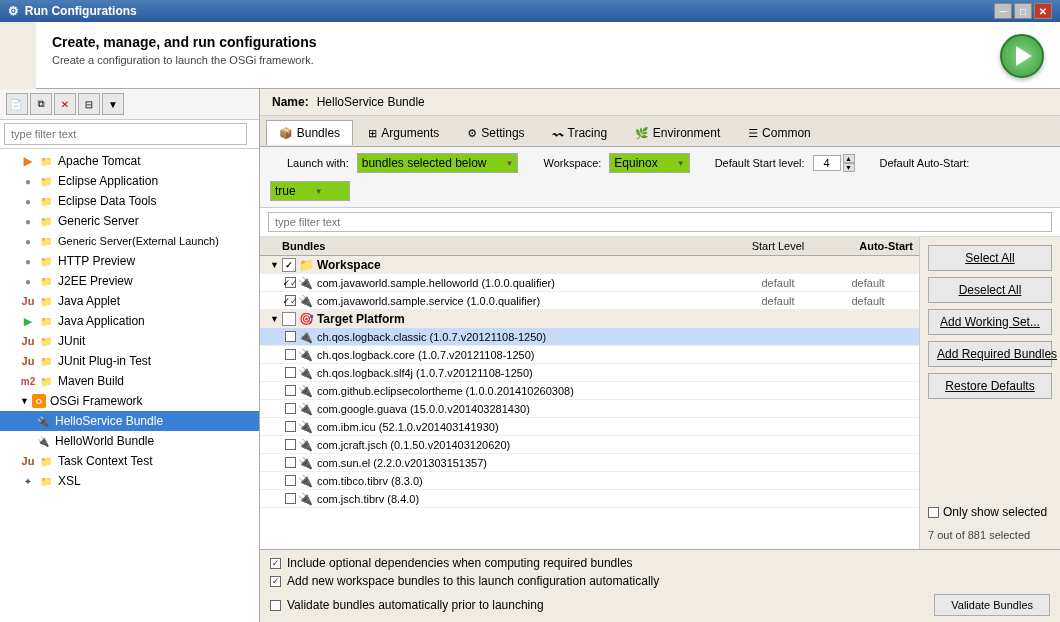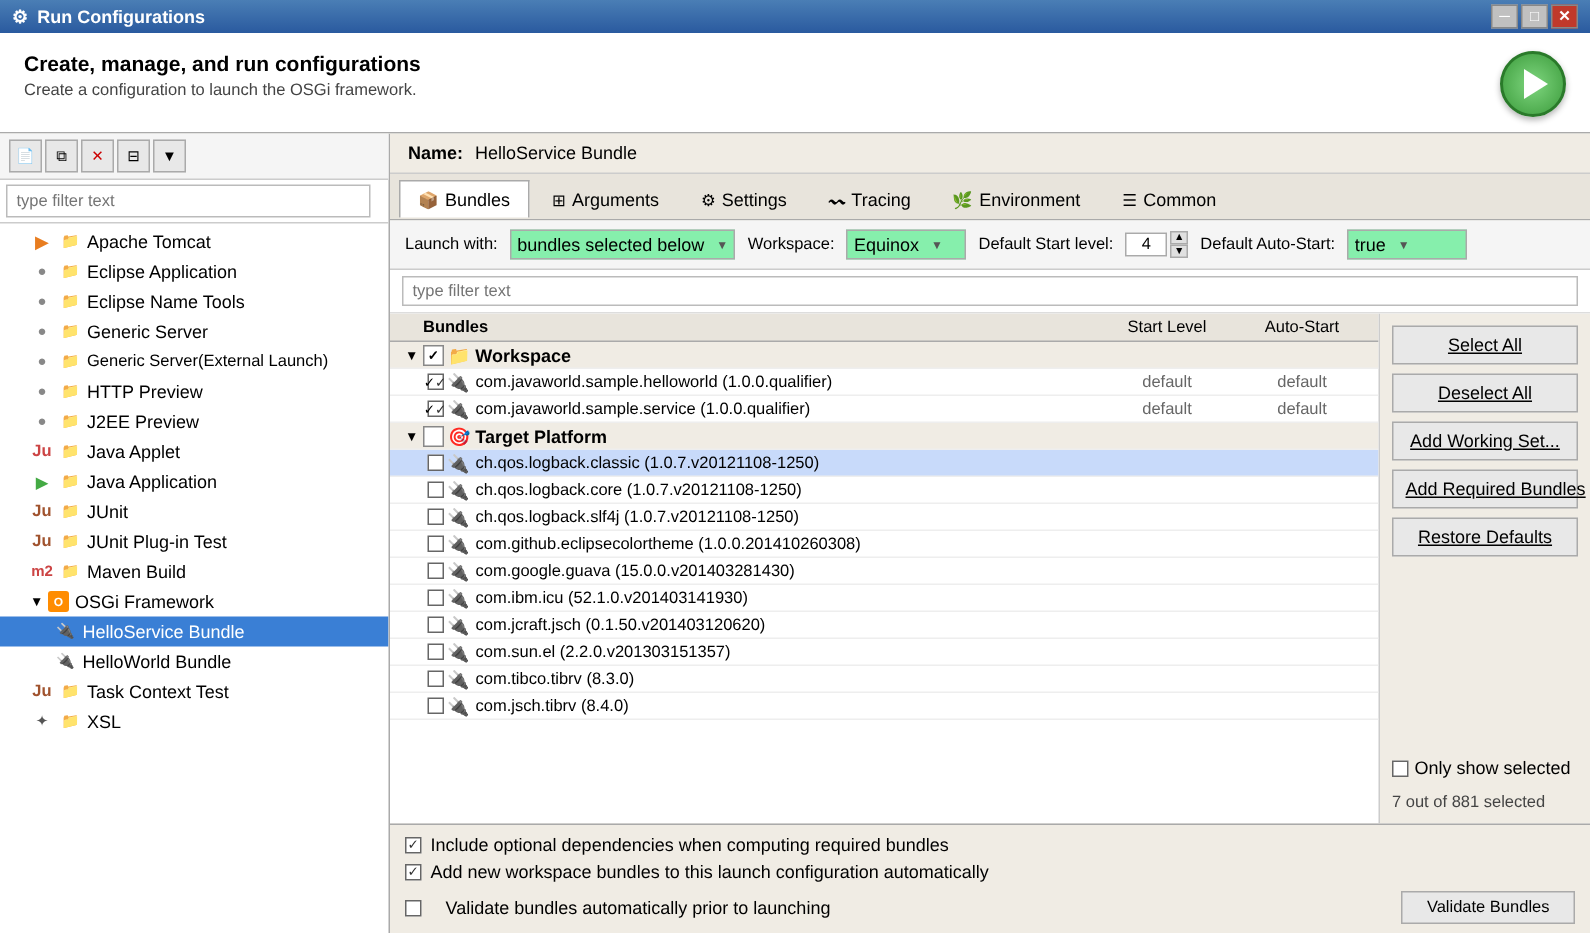--- a/index.html
+++ b/index.html
@@ -24,20 +24,21 @@
 
     .main-container { display: flex; flex-direction: column; height: calc(622px - 22px); background: #f0ece4; }
     
     .header-section {
       background: white;
       padding: 12px 16px 10px 16px;
       border-bottom: 1px solid #aaa;
       display: flex;
       align-items: flex-start;
       justify-content: space-between;
+      margin-left: 36px;
     }
     .header-text h2 { font-size: 14px; font-weight: bold; color: #000; margin-bottom: 4px; }
     .header-text p { font-size: 11px; color: #444; }
     .run-btn {
       width: 44px; height: 44px; background: radial-gradient(circle, #7fd67f, #3a9a3a);
       border-radius: 50%; border: 2px solid #2a7a2a; display: flex; align-items: center;
       justify-content: center; cursor: pointer; box-shadow: 0 2px 4px rgba(0,0,0,0.3);
     }
     .run-btn-triangle { width: 0; height: 0; border-top: 10px solid transparent; border-bottom: 10px solid transparent; border-left: 16px solid white; margin-left: 3px; }
 
@@ -92,44 +93,44 @@
     }
     .tab.active { background: white; border-color: #aaa; border-bottom-color: white; }
     .tab-icon { font-size: 11px; }
 
     .config-area { flex: 1; display: flex; flex-direction: column; overflow: hidden; background: white; margin: 0; }
     
     .launch-bar {
       display: flex; align-items: center; padding: 6px 10px; background: #f5f5f5;
       border-bottom: 1px solid #ccc; gap: 8px; flex-wrap: wrap;
     }
-    .launch-bar label { font-size: 11px; }
+    .launch-bar label { font-size: 11px; margin-left: 17px; }
     .dropdown {
-      border: 1px solid #aaa; background: #86efac; padding: 2px 4px; font-size: 11px;
-      display: flex; align-items: center; gap: 8px; cursor: pointer; min-width: 80px;
+      border: 1px solid #aaa; background: #84cc16; padding: 2px 4px; font-size: 11px;
+      display: flex; align-items: center; gap: 19px; cursor: pointer; min-width: 80px;
     }
     .dropdown-arrow { font-size: 8px; color: #555; }
     .spinner-group { display: flex; align-items: center; gap: 2px; }
     .spinner-input { width: 28px; border: 1px solid #aaa; padding: 1px 3px; text-align: center; font-size: 11px; }
     .spinner-btns { display: flex; flex-direction: column; }
     .spinner-btn { width: 12px; height: 9px; border: 1px solid #aaa; background: #e0e0e0; font-size: 7px; cursor: pointer; display: flex; align-items: center; justify-content: center; }
 
     .filter-bar { padding: 4px 8px; border-bottom: 1px solid #ddd; background: white; }
     .filter-input { width: 100%; padding: 3px 6px; border: 1px solid #bbb; font-size: 11px; color: #888; }
 
     .bundles-area { display: flex; flex: 1; overflow: hidden; }
     
     .bundles-table { flex: 1; overflow-y: auto; border-right: 1px solid #ccc; }
     .table-header {
       display: flex; background: #e8e4dc; border-bottom: 1px solid #aaa;
       padding: 3px 6px; position: sticky; top: 0;
     }
     .col-bundle { flex: 1; font-weight: bold; font-size: 11px; }
     .col-start-level { width: 90px; font-weight: normal; font-size: 11px; text-align: center; }
-    .col-auto-start { width: 90px; font-weight: normal; font-size: 11px; text-align: center; }
+    .col-auto-start { width: 90px; font-weight: bold; font-size: 11px; text-align: right; }
 
     .bundle-row {
       display: flex; align-items: center; padding: 1px 6px; border-bottom: 1px solid #eee; min-height: 18px;
     }
     .bundle-row.highlighted { background: #c8dafa; }
     .bundle-row.workspace-header, .bundle-row.target-header {
       background: #f0ece4; font-weight: bold;
     }
     .row-check { width: 16px; min-width: 16px; display: flex; align-items: center; justify-content: center; }
     .row-icon { width: 16px; min-width: 16px; margin-right: 3px; display: flex; align-items: center; justify-content: center; }
@@ -215,21 +216,21 @@
           <div class="tree-indent"></div>
           <div class="tree-icon" style="color:#888; font-size:10px;">●</div>
           <div class="tree-icon" style="color:#f5a623;">📁</div>
           <span class="item-label">Eclipse Application</span>
         </div>
 
         <div class="tree-item">
           <div class="tree-indent"></div>
           <div class="tree-icon" style="color:#888; font-size:10px;">●</div>
           <div class="tree-icon" style="color:#f5a623;">📁</div>
-          <span class="item-label">Eclipse Name Tools</span>
+          <span class="item-label">Eclipse Data Tools</span>
         </div>
 
         <div class="tree-item">
           <div class="tree-indent"></div>
           <div class="tree-icon" style="color:#888; font-size:10px;">●</div>
           <div class="tree-icon" style="color:#f5a623;">📁</div>
           <span class="item-label">Generic Server</span>
         </div>
 
         <div class="tree-item">
@@ -542,21 +543,21 @@
         <div class="bottom-bar">
           <div class="checkbox-row">
             <div class="small-checkbox checked"></div>
             <span>Include optional dependencies when computing required bundles</span>
           </div>
           <div class="checkbox-row">
             <div class="small-checkbox checked"></div>
             <span>Add new workspace bundles to this launch configuration automatically</span>
           </div>
           <div class="validate-row">
-            <div style="display:flex; align-items:center; gap:16px;">
+            <div style="display:flex; align-items:center; gap:6px;">
               <div class="small-checkbox"></div>
               <span>Validate bundles automatically prior to launching</span>
             </div>
             <button class="validate-btn">Validate Bundles</button>
           </div>
         </div>
       </div>
     </div>
   </div>
 </div>

